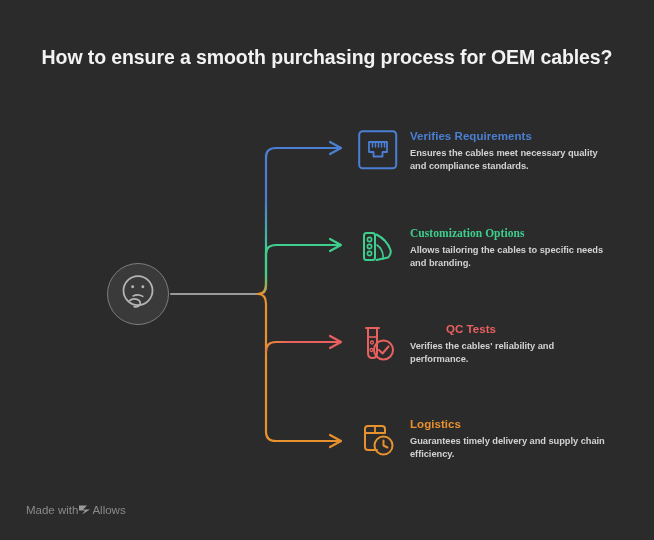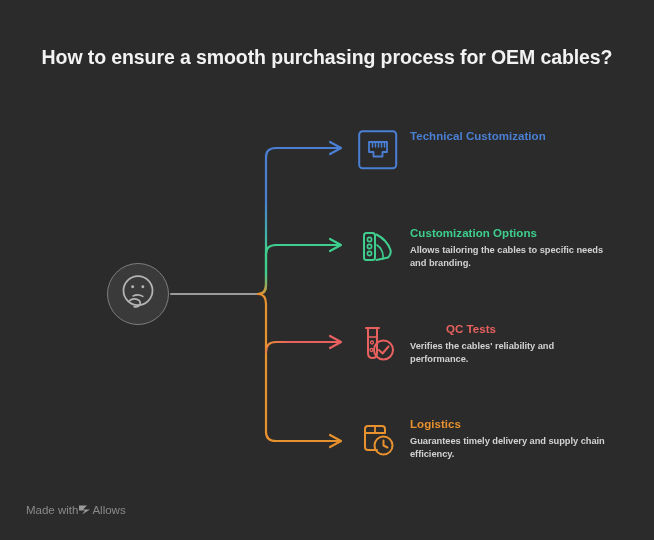--- a/index.html
+++ b/index.html
@@ -147,35 +147,36 @@
     </svg>
   </div>
 
   <div class="branch" style="left:358px; top:129px;">
     <svg class="branch-icon" viewBox="0 0 40 44">
       <rect x="1.2" y="2.2" width="37" height="37" rx="3.5" fill="none" stroke="#4a7fd4" stroke-width="2"></rect>
       <path d="M 11 13 L 29 13 L 29 23 L 24.5 23 L 24.5 27.5 L 15.5 27.5 L 15.5 23 L 11 23 Z" fill="none" stroke="#4a7fd4" stroke-width="1.8" stroke-linejoin="round"></path>
       <path d="M 14.5 13 L 14.5 18 M 17.5 13 L 17.5 18 M 20.5 13 L 20.5 18 M 23.5 13 L 23.5 18 M 26.5 13 L 26.5 18" stroke="#4a7fd4" stroke-width="1.5" stroke-linecap="round"></path>
     </svg>
     <div class="branch-text">
-      <div class="branch-label" style="color:#4a7fd4;">Technical Customization</div>
+      <div class="branch-label" style="color:#4a7fd4;">Verifies Requirements</div>
+      <div class="branch-desc">Ensures the cables meet necessary quality and compliance standards.</div>
     </div>
   </div>
 
   <div class="branch" style="left:358px; top:226px;">
     <svg class="branch-icon" viewBox="0 0 40 44">
       <rect x="6" y="7" width="11" height="27" rx="2.5" fill="none" stroke="#3ecf8e" stroke-width="2"></rect>
       <circle cx="11.5" cy="13.5" r="2.1" fill="none" stroke="#3ecf8e" stroke-width="1.6"></circle>
       <circle cx="11.5" cy="20.5" r="2.1" fill="none" stroke="#3ecf8e" stroke-width="1.6"></circle>
       <circle cx="11.5" cy="27.5" r="2.1" fill="none" stroke="#3ecf8e" stroke-width="1.6"></circle>
       <path d="M 18.5 8.5 Q 29 14 32.5 24 Q 33.5 28 30 31.5 L 18.5 34" fill="none" stroke="#3ecf8e" stroke-width="2" stroke-linejoin="round" stroke-linecap="round"></path>
       <path d="M 19 19 Q 26 24 25 33" fill="none" stroke="#3ecf8e" stroke-width="1.6" stroke-linecap="round"></path>
     </svg>
     <div class="branch-text">
-      <div class="branch-label" style="color:#3ecf8e;">Customization Options</div>
+      <div class="branch-label" style="color:#3ecf8e;font-family:Liberation Serif, serif;">Customization Options</div>
       <div class="branch-desc">Allows tailoring the cables to specific needs and branding.</div>
     </div>
   </div>
 
   <div class="branch" style="left:358px; top:322px;">
     <svg class="branch-icon" viewBox="0 0 40 44">
       <path d="M 8 6 L 21 6 M 10 6 L 10 31 Q 10 36 14.5 36 Q 19 36 19 31 L 19 6" fill="none" stroke="#e8615f" stroke-width="2" stroke-linecap="round" stroke-linejoin="round"></path>
       <path d="M 10 15 L 19 15" stroke="#e8615f" stroke-width="1.6"></path>
       <circle cx="14" cy="20.5" r="1.5" fill="none" stroke="#e8615f" stroke-width="1.3"></circle>
       <circle cx="13.5" cy="28" r="1.5" fill="none" stroke="#e8615f" stroke-width="1.3"></circle>

